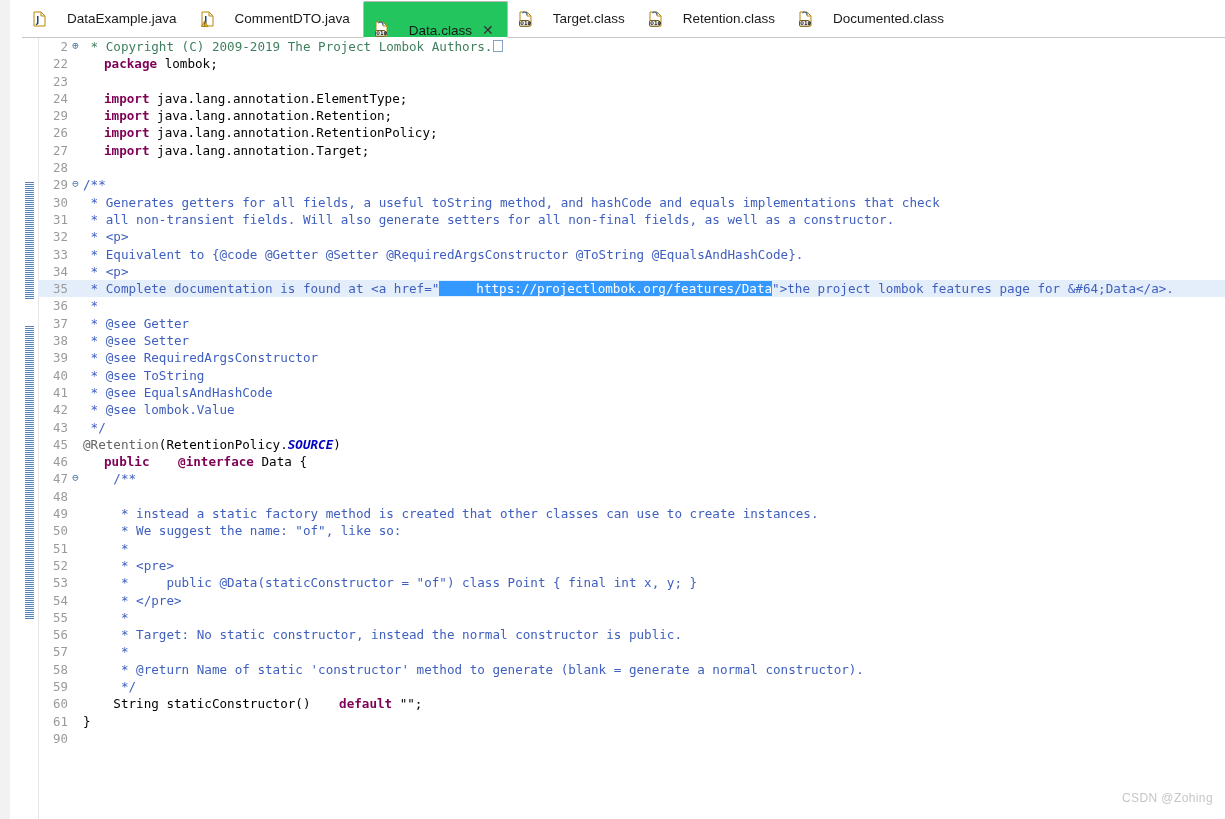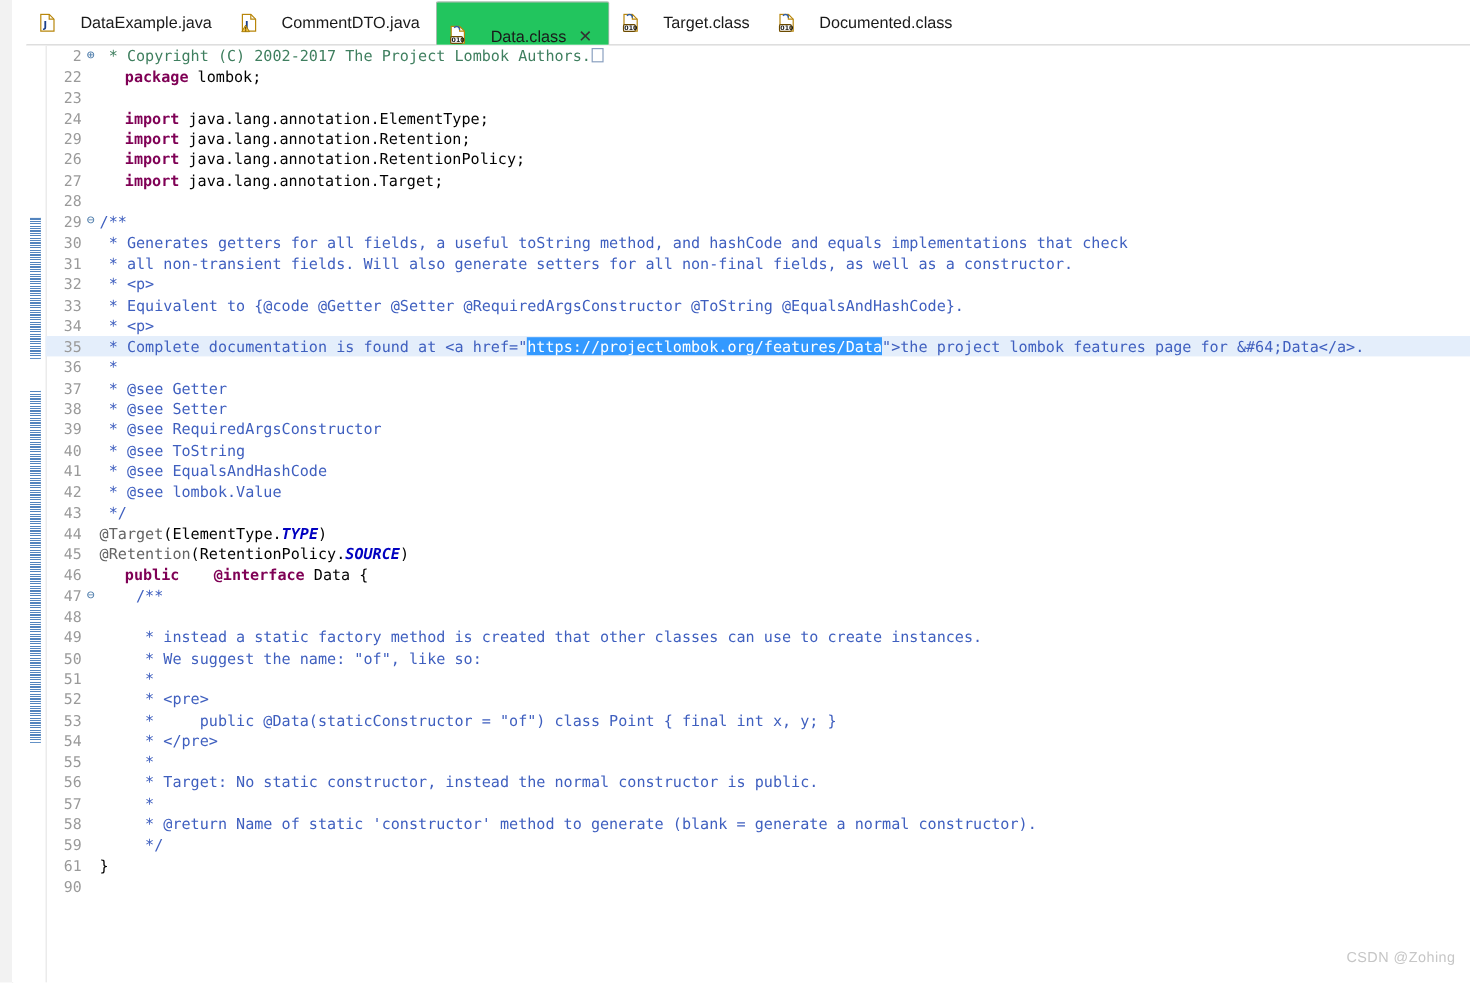--- a/index.html
+++ b/index.html
@@ -154,21 +154,21 @@
     position: absolute;
     left: 45px; top: 0;
   }
 
   
   .c-cmt   { color: #3f5fbf; }           
   .c-cmt-g { color: #3f7f5f; }           
   .c-kw    { color: #7f0055; font-weight: bold; margin-left: 21px; }
   .c-ann   { color: #646464; }
   .c-field { color: #0000c0; font-style: italic; font-weight: bold; }
-  .c-sel   { background: #3399ff; color: #ffffff; }
+  .c-sel   { background: #3399ff; color: #ffffff; padding-left: 37px; }
 
   
   .boxglyph {
     display: inline-block;
     width: 8px; height: 10px;
     border: 1px solid #8aa0c0;
     vertical-align: -1px;
     margin-left: 1px;
   }
 
@@ -245,31 +245,43 @@
       <div class="tab">
         <span class="ic">
           <svg width="15" height="16" viewBox="0 0 15 16">
             <path d="M2 1 h7 l4 4 v10 h-11 z" fill="#ffffff" stroke="#b8860b" stroke-width="1"></path>
             <path d="M9 1 v4 h4" fill="none" stroke="#b8860b" stroke-width="1"></path>
             <path d="M4.5 2.2 a2.4 2.4 0 0 1 4.4 1.6" fill="none" stroke="#2f5fa8" stroke-width="1.1"></path>
             <rect x="1.6" y="9.6" width="9.8" height="5.6" rx="1" fill="#ffffff" stroke="#6b4a00" stroke-width="1"></rect>
             <text x="2.3" y="14" font-family="DejaVu Sans, sans-serif" font-size="5.2" fill="#1a1a1a" font-weight="bold">010</text>
           </svg>
         </span>
+        <span class="tab-label">Retention.class</span>
+      </div>
+      <div class="tab">
+        <span class="ic">
+          <svg width="15" height="16" viewBox="0 0 15 16">
+            <path d="M2 1 h7 l4 4 v10 h-11 z" fill="#ffffff" stroke="#b8860b" stroke-width="1"></path>
+            <path d="M9 1 v4 h4" fill="none" stroke="#b8860b" stroke-width="1"></path>
+            <path d="M4.5 2.2 a2.4 2.4 0 0 1 4.4 1.6" fill="none" stroke="#2f5fa8" stroke-width="1.1"></path>
+            <rect x="1.6" y="9.6" width="9.8" height="5.6" rx="1" fill="#ffffff" stroke="#6b4a00" stroke-width="1"></rect>
+            <text x="2.3" y="14" font-family="DejaVu Sans, sans-serif" font-size="5.2" fill="#1a1a1a" font-weight="bold">010</text>
+          </svg>
+        </span>
         <span class="tab-label">Documented.class</span>
       </div>
     </div>
 
   <div class="editor">
     <div class="gutter-fold">
       <div class="fold-bar b1"></div>
       <div class="fold-bar b2"></div>
     </div>
     <div class="code-area" id="code-area">
-        <div class="row"><span class="lnum">2</span><span class="fold-marker">⊕</span><span class="txt"><span class="c-cmt-g"> * Copyright (C) 2002-2017 The Project Lombok Authors.</span><span class="boxglyph"></span></span></div>
+        <div class="row"><span class="lnum">2</span><span class="fold-marker">⊕</span><span class="txt"><span class="c-cmt-g"> * Copyright (C) 2009-2019 The Project Lombok Authors.</span><span class="boxglyph"></span></span></div>
         <div class="row"><span class="lnum">22</span><span class="txt"><span class="c-kw">package</span> lombok;</span></div>
         <div class="row"><span class="lnum">23</span><span class="txt"></span></div>
         <div class="row"><span class="lnum">24</span><span class="txt"><span class="c-kw">import</span> java.lang.annotation.ElementType;</span></div>
         <div class="row"><span class="lnum">29</span><span class="txt"><span class="c-kw">import</span> java.lang.annotation.Retention;</span></div>
         <div class="row"><span class="lnum">26</span><span class="txt"><span class="c-kw">import</span> java.lang.annotation.RetentionPolicy;</span></div>
         <div class="row"><span class="lnum">27</span><span class="txt"><span class="c-kw">import</span> java.lang.annotation.Target;</span></div>
         <div class="row"><span class="lnum">28</span><span class="txt"></span></div>
         <div class="row"><span class="lnum">29</span><span class="fold-marker">⊖</span><span class="txt"><span class="c-cmt">/**</span></span></div>
         <div class="row"><span class="lnum">30</span><span class="txt"><span class="c-cmt"> * Generates getters for all fields, a useful toString method, and hashCode and equals implementations that check</span></span></div>
         <div class="row"><span class="lnum">31</span><span class="txt"><span class="c-cmt"> * all non-transient fields. Will also generate setters for all non-final fields, as well as a constructor.</span></span></div>
@@ -278,35 +290,35 @@
         <div class="row"><span class="lnum">34</span><span class="txt"><span class="c-cmt"> * &lt;p&gt;</span></span></div>
         <div class="row sel-full"><span class="lnum">35</span><span class="txt"><span class="c-cmt"> * Complete documentation is found at &lt;a href="</span><span class="c-sel">https://projectlombok.org/features/Data</span><span class="c-cmt">"&gt;the project lombok features page for &amp;#64;Data&lt;/a&gt;.</span></span></div>
         <div class="row"><span class="lnum">36</span><span class="txt"><span class="c-cmt"> *</span></span></div>
         <div class="row"><span class="lnum">37</span><span class="txt"><span class="c-cmt"> * @see Getter</span></span></div>
         <div class="row"><span class="lnum">38</span><span class="txt"><span class="c-cmt"> * @see Setter</span></span></div>
         <div class="row"><span class="lnum">39</span><span class="txt"><span class="c-cmt"> * @see RequiredArgsConstructor</span></span></div>
         <div class="row"><span class="lnum">40</span><span class="txt"><span class="c-cmt"> * @see ToString</span></span></div>
         <div class="row"><span class="lnum">41</span><span class="txt"><span class="c-cmt"> * @see EqualsAndHashCode</span></span></div>
         <div class="row"><span class="lnum">42</span><span class="txt"><span class="c-cmt"> * @see lombok.Value</span></span></div>
         <div class="row"><span class="lnum">43</span><span class="txt"><span class="c-cmt"> */</span></span></div>
-        <div class="row"><span class="lnum">44</span><span class="txt"><span class="c-ann">@Target</span>(ElementType.<span class="c-field">TYPE</span>)</span></div>
         <div class="row"><span class="lnum">45</span><span class="txt"><span class="c-ann">@Retention</span>(RetentionPolicy.<span class="c-field">SOURCE</span>)</span></div>
         <div class="row"><span class="lnum">46</span><span class="txt"><span class="c-kw">public</span> <span class="c-kw">@interface</span> Data {</span></div>
         <div class="row"><span class="lnum">47</span><span class="fold-marker">⊖</span><span class="txt"><span class="c-cmt">    /**</span></span></div>
         <div class="row"><span class="lnum">48</span></div>
         <div class="row"><span class="lnum">49</span><span class="txt"><span class="c-cmt">     * instead a static factory method is created that other classes can use to create instances.</span></span></div>
         <div class="row"><span class="lnum">50</span><span class="txt"><span class="c-cmt">     * We suggest the name: "of", like so:</span></span></div>
         <div class="row"><span class="lnum">51</span><span class="txt"><span class="c-cmt">     *</span></span></div>
         <div class="row"><span class="lnum">52</span><span class="txt"><span class="c-cmt">     * &lt;pre&gt;</span></span></div>
         <div class="row"><span class="lnum">53</span><span class="txt"><span class="c-cmt">     *     public @Data(staticConstructor = "of") class Point { final int x, y; }</span></span></div>
         <div class="row"><span class="lnum">54</span><span class="txt"><span class="c-cmt">     * &lt;/pre&gt;</span></span></div>
         <div class="row"><span class="lnum">55</span><span class="txt"><span class="c-cmt">     *</span></span></div>
         <div class="row"><span class="lnum">56</span><span class="txt"><span class="c-cmt">     * Target: No static constructor, instead the normal constructor is public.</span></span></div>
         <div class="row"><span class="lnum">57</span><span class="txt"><span class="c-cmt">     *</span></span></div>
         <div class="row"><span class="lnum">58</span><span class="txt"><span class="c-cmt">     * @return Name of static 'constructor' method to generate (blank = generate a normal constructor).</span></span></div>
         <div class="row"><span class="lnum">59</span><span class="txt"><span class="c-cmt">     */</span></span></div>
+        <div class="row"><span class="lnum">60</span><span class="txt">    String staticConstructor() <span class="c-kw">default</span> "";</span></div>
         <div class="row"><span class="lnum">61</span><span class="txt">}</span></div>
         <div class="row"><span class="lnum">90</span><span class="txt"></span></div>
       </div>
   </div>
 
   <div class="watermark">CSDN @Zohing</div>
 </div>
 
 </body></html>

